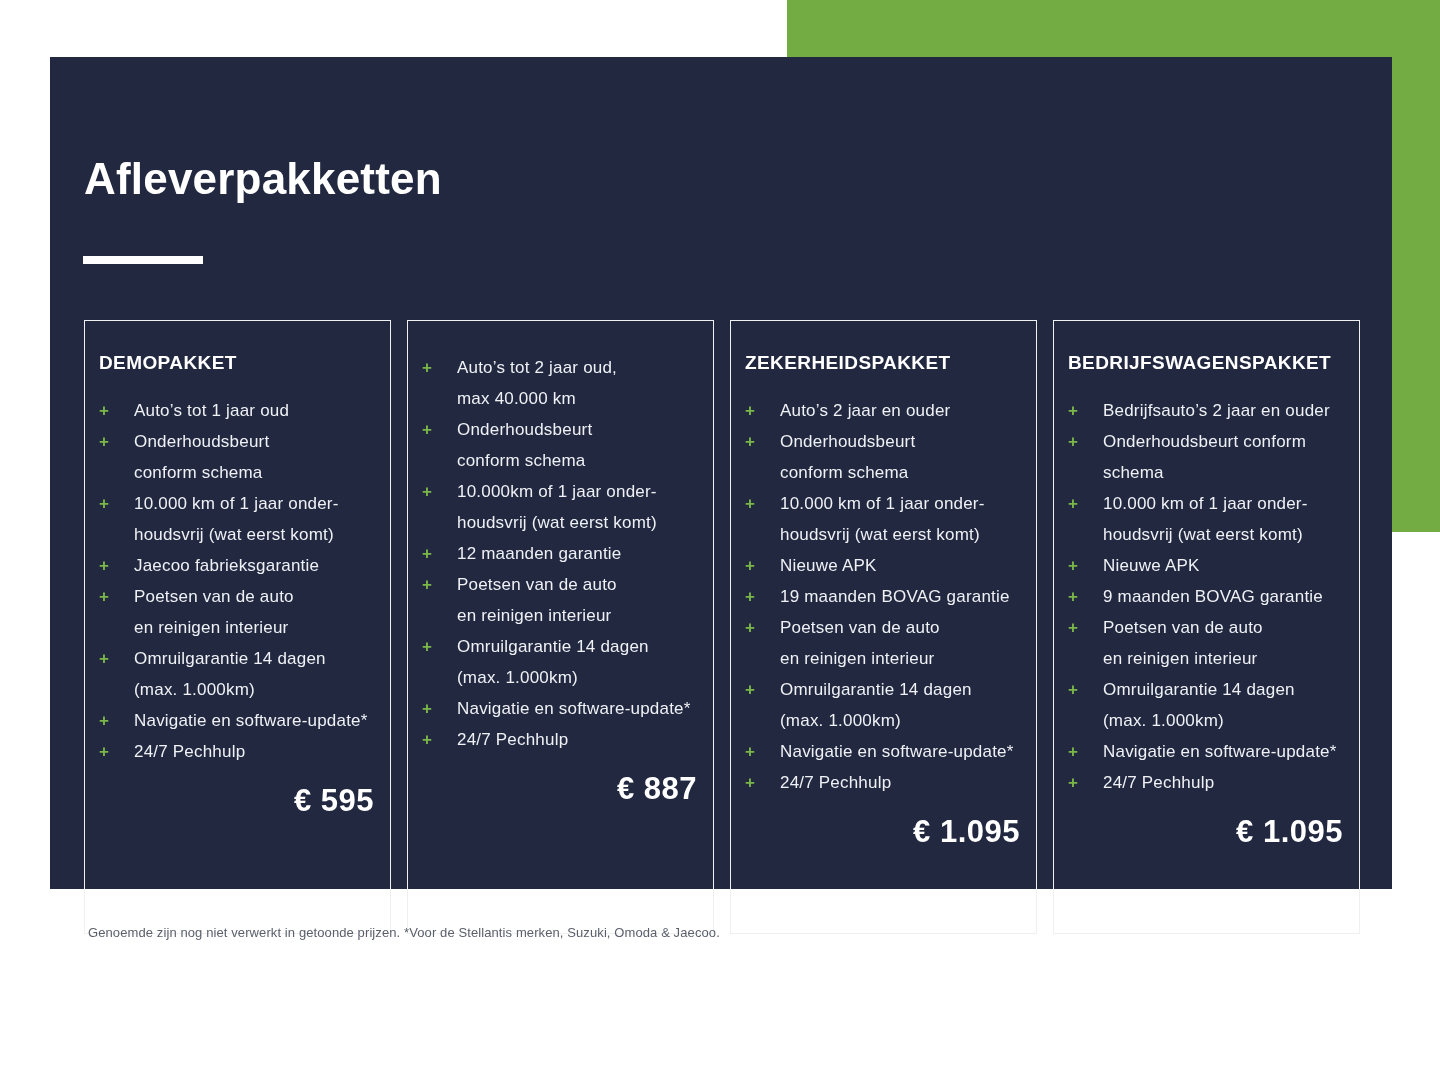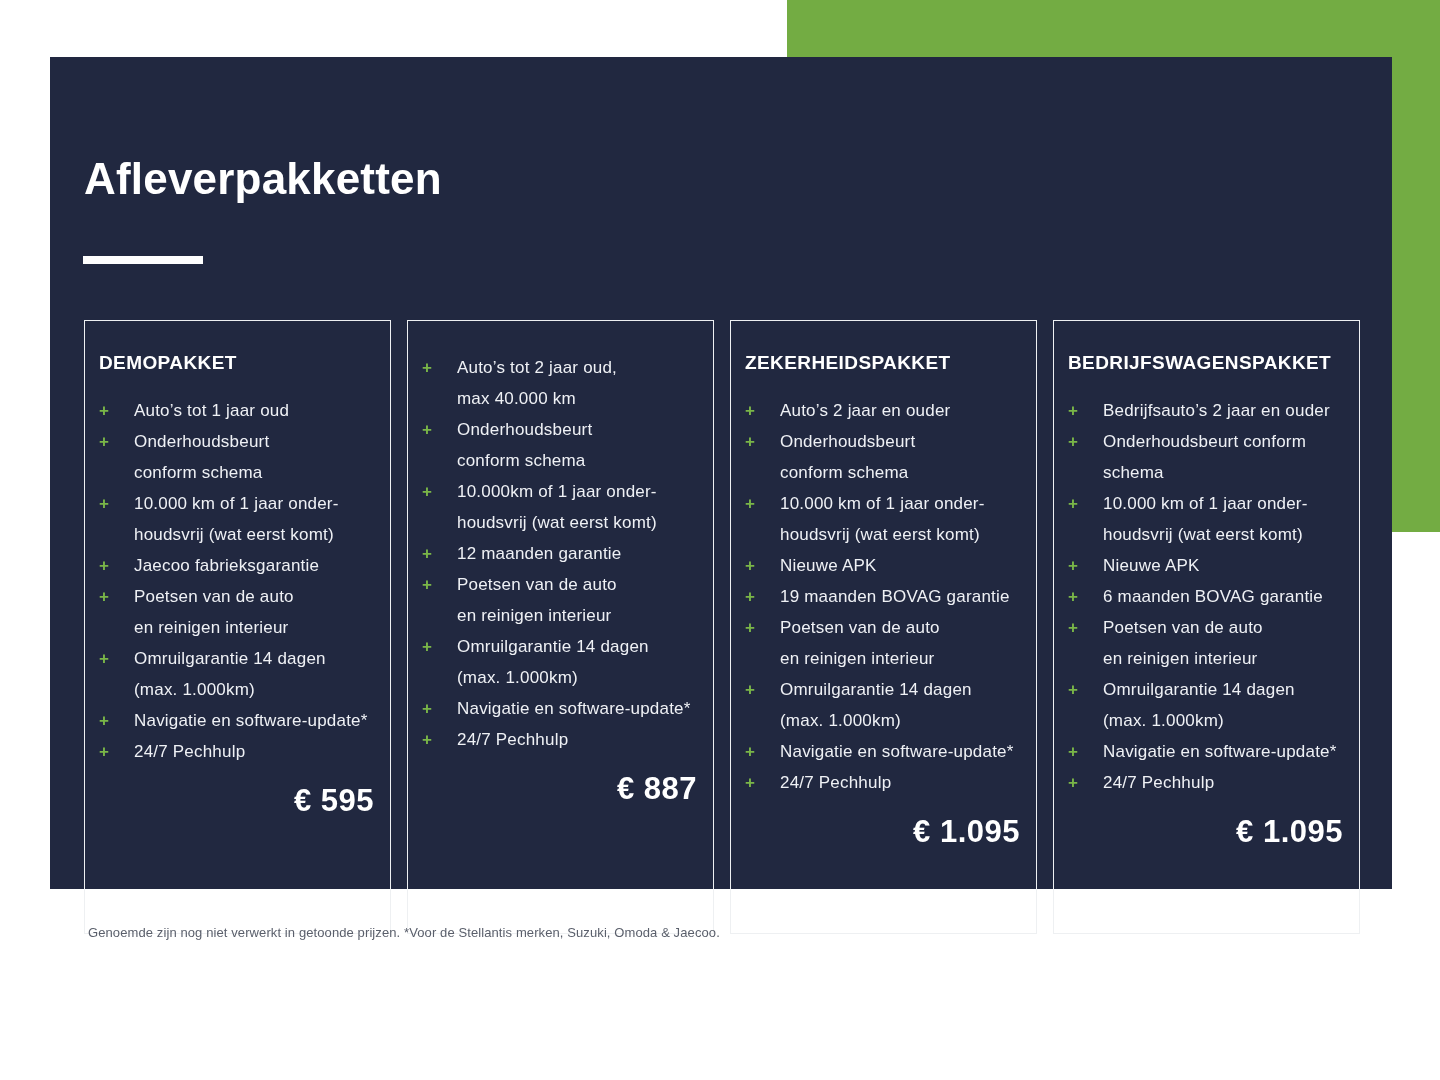--- a/index.html
+++ b/index.html
@@ -215,21 +215,21 @@
           <div class="feature">
             <span class="plus">+</span>
             <span class="ftext">10.000 km of 1 jaar onder-<br>houdsvrij (wat eerst komt)</span>
           </div>
           <div class="feature">
             <span class="plus">+</span>
             <span class="ftext">Nieuwe APK</span>
           </div>
           <div class="feature">
             <span class="plus">+</span>
-            <span class="ftext">6 maanden BOVAG garantie</span>
+            <span class="ftext">9 maanden BOVAG garantie</span>
           </div>
           <div class="feature">
             <span class="plus">+</span>
             <span class="ftext">Poetsen van de auto<br>en reinigen interieur</span>
           </div>
           <div class="feature">
             <span class="plus">+</span>
             <span class="ftext">Omruilgarantie 14 dagen<br>(max. 1.000km)</span>
           </div>
           <div class="feature">

